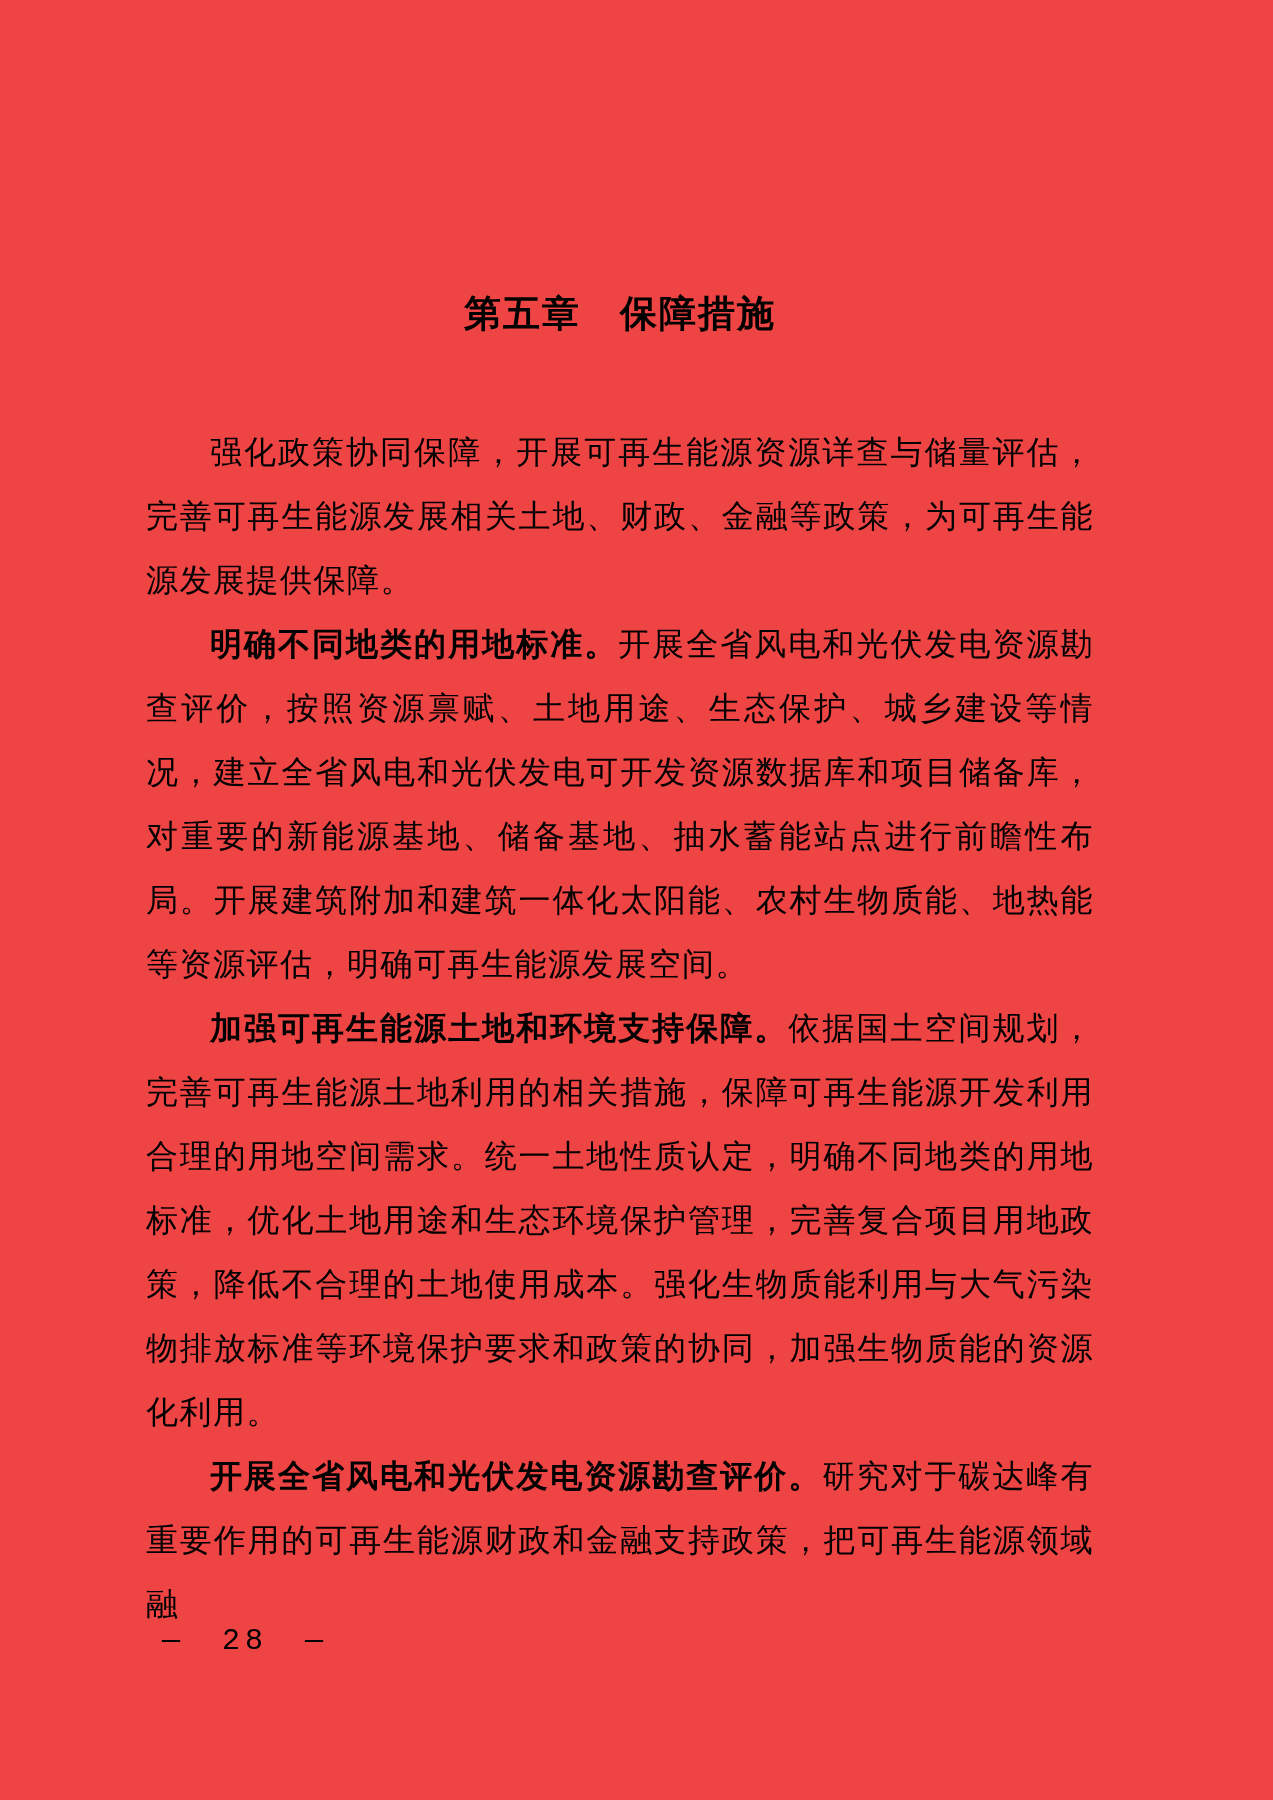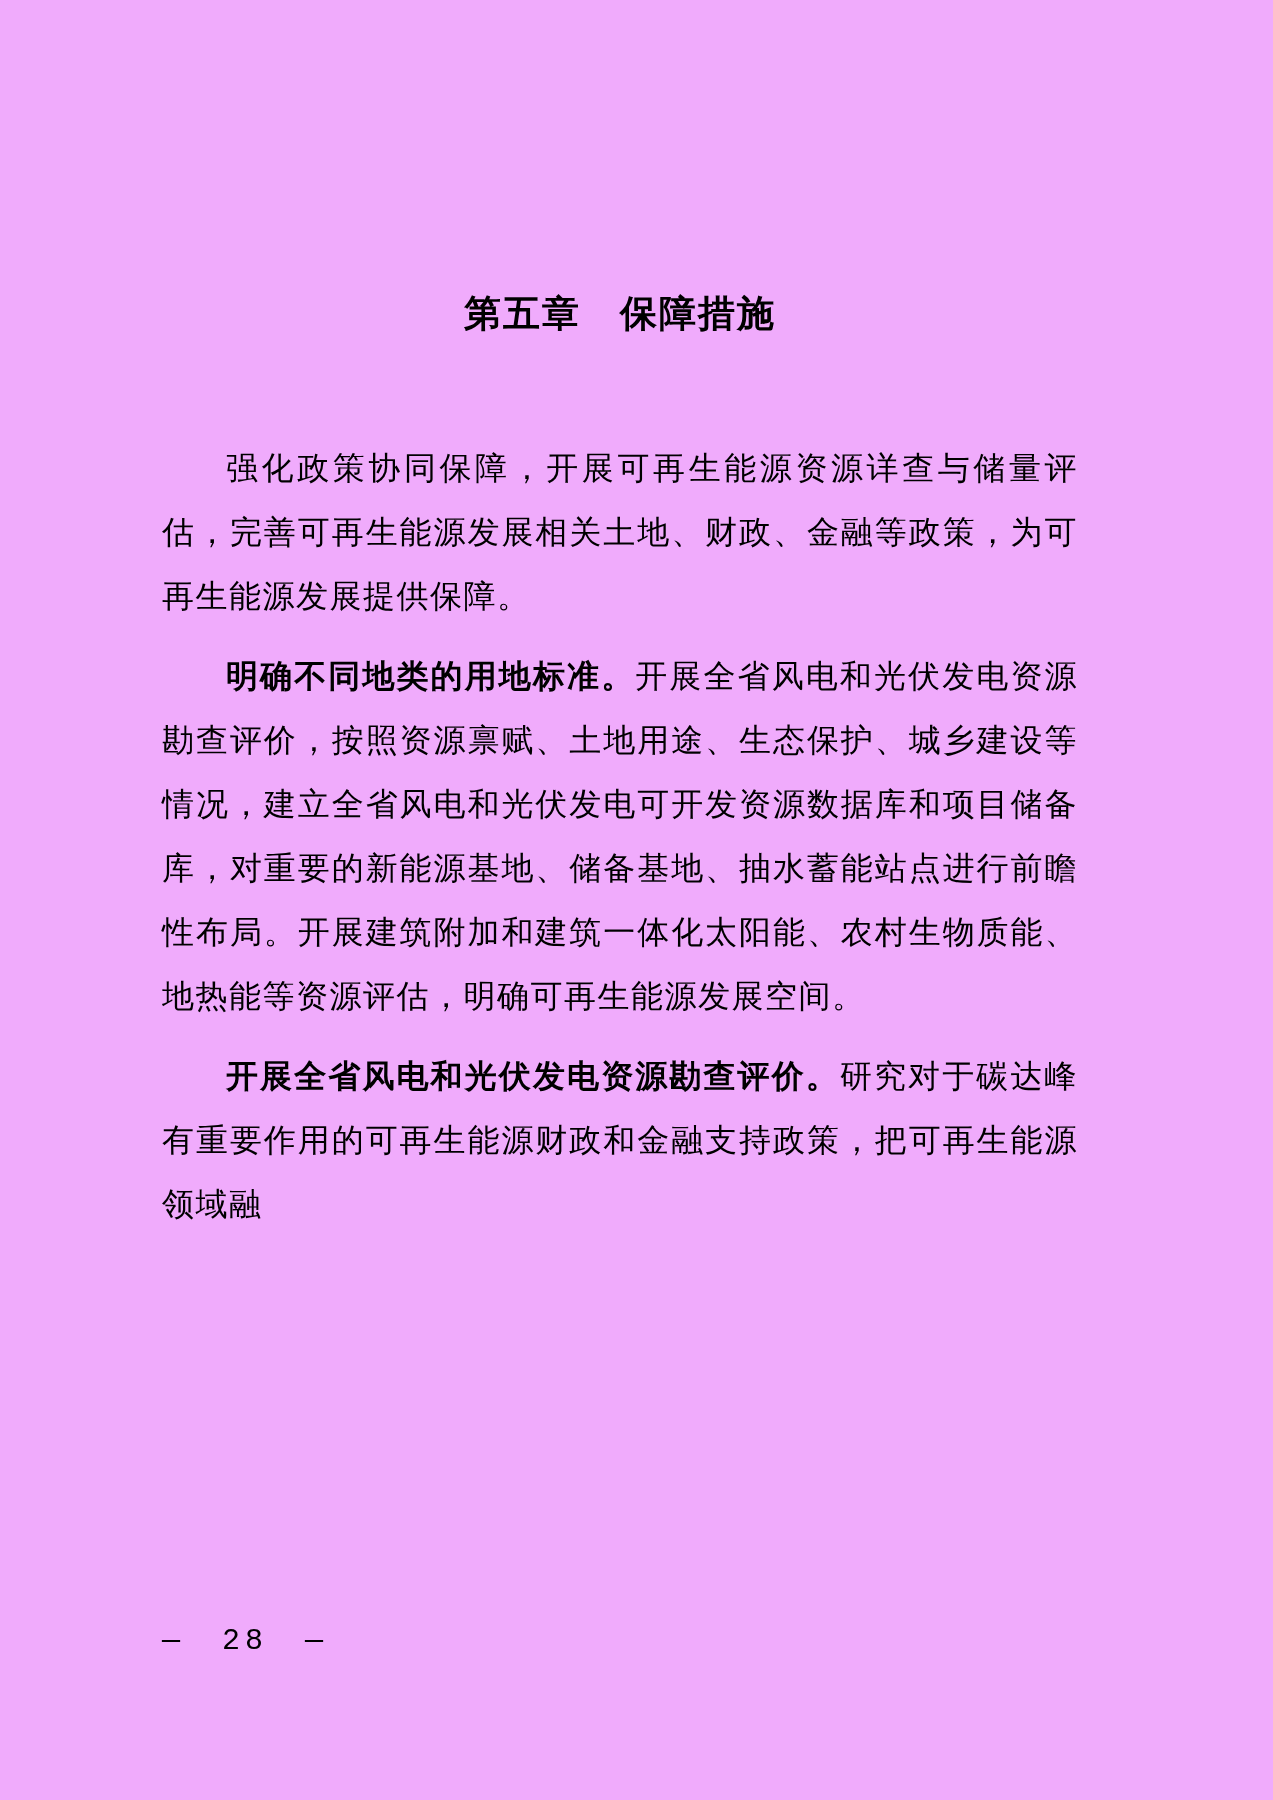--- a/index.html
+++ b/index.html
@@ -4,21 +4,21 @@
 <style>
   html, body {
     margin: 0;
     padding: 0;
     background: #ffffff;
   }
   .page {
     position: relative;
     width: 1273px;
     height: 1800px;
-    background: #f0abfc;
+    background: #ef4444;
     color: #000000;
     overflow: hidden;
     font-family: "Liberation Serif", serif;
   }
   .chapter-title {
     position: absolute;
     top: 292px;
     left: 146px;
     width: 948px;
     margin: 0;
@@ -34,21 +34,21 @@
     top: 420px;
     left: 146px;
     width: 948px;
     font-size: 32px;
     line-height: 64px;
     letter-spacing: 1.5px;
     text-align: justify;
     text-justify: inter-ideograph;
   }
   .para {
-    margin: 16px;
+    margin: 0;
     padding: 0;
     text-indent: 2em;
   }
   .para .lead {
     font-family: "Liberation Sans", sans-serif;
     font-weight: 700;
   }
   .page-footer {
     position: absolute;
     left: 162px;
@@ -66,20 +66,21 @@
 <div class="page">
 
   <h1 class="chapter-title">第五章　保障措施</h1>
 
   <div class="body-text">
 
     <p class="para"><strong class="lead"></strong><span>强化政策协同保障，开展可再生能源资源详查与储量评估，完善可再生能源发展相关土地、财政、金融等政策，为可再生能源发展提供保障。</span></p>
 
     <p class="para"><strong class="lead">明确不同地类的用地标准。</strong><span>开展全省风电和光伏发电资源勘查评价，按照资源禀赋、土地用途、生态保护、城乡建设等情况，建立全省风电和光伏发电可开发资源数据库和项目储备库，对重要的新能源基地、储备基地、抽水蓄能站点进行前瞻性布局。开展建筑附加和建筑一体化太阳能、农村生物质能、地热能等资源评估，明确可再生能源发展空间。</span></p>
 
+    <p class="para"><strong class="lead">加强可再生能源土地和环境支持保障。</strong><span>依据国土空间规划，完善可再生能源土地利用的相关措施，保障可再生能源开发利用合理的用地空间需求。统一土地性质认定，明确不同地类的用地标准，优化土地用途和生态环境保护管理，完善复合项目用地政策，降低不合理的土地使用成本。强化生物质能利用与大气污染物排放标准等环境保护要求和政策的协同，加强生物质能的资源化利用。</span></p>
 
     <p class="para"><strong class="lead">开展全省风电和光伏发电资源勘查评价。</strong><span>研究对于碳达峰有重要作用的可再生能源财政和金融支持政策，把可再生能源领域融</span></p>
 
   </div>
 
   <div class="page-footer">
     <span>— 28 —</span>
   </div>
 
 </div>

